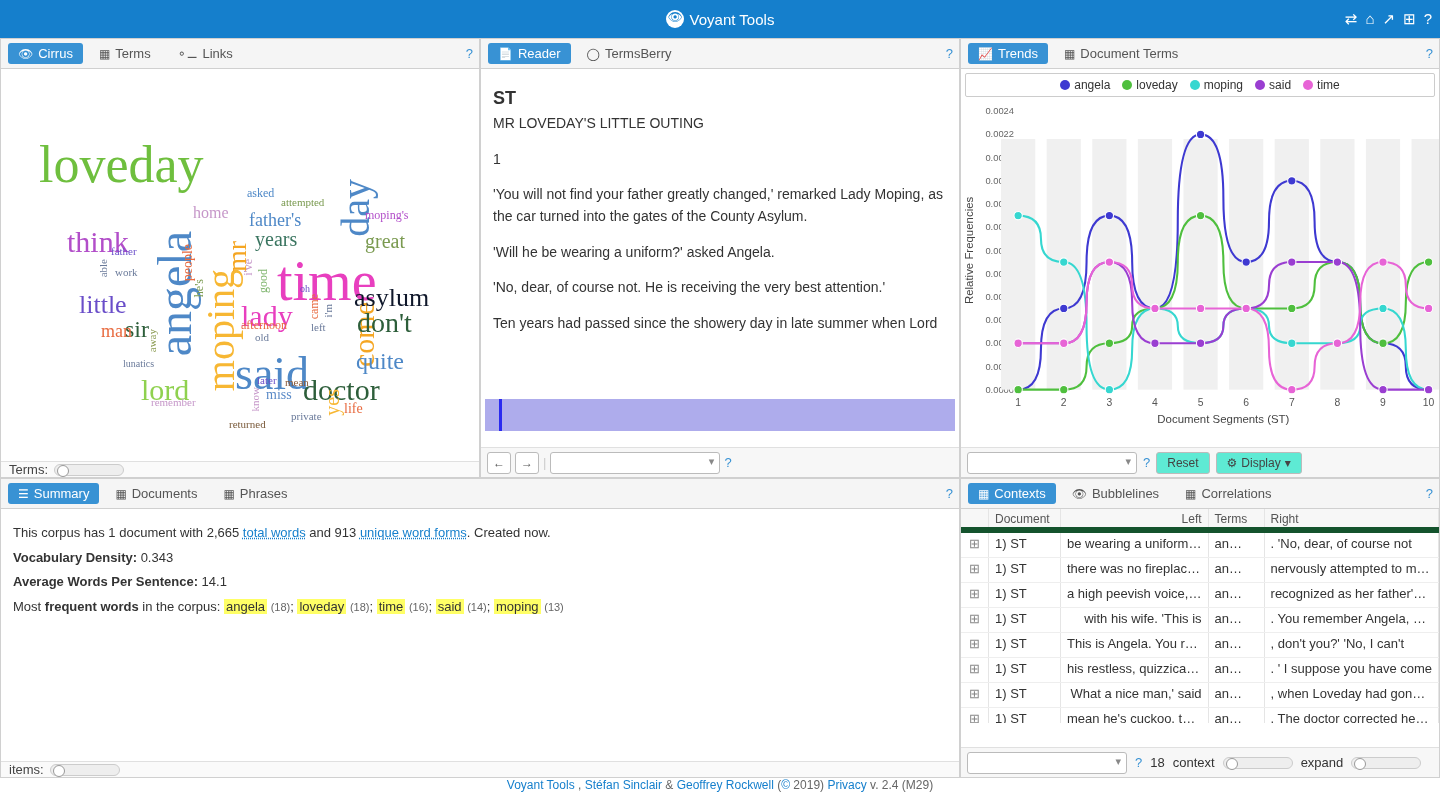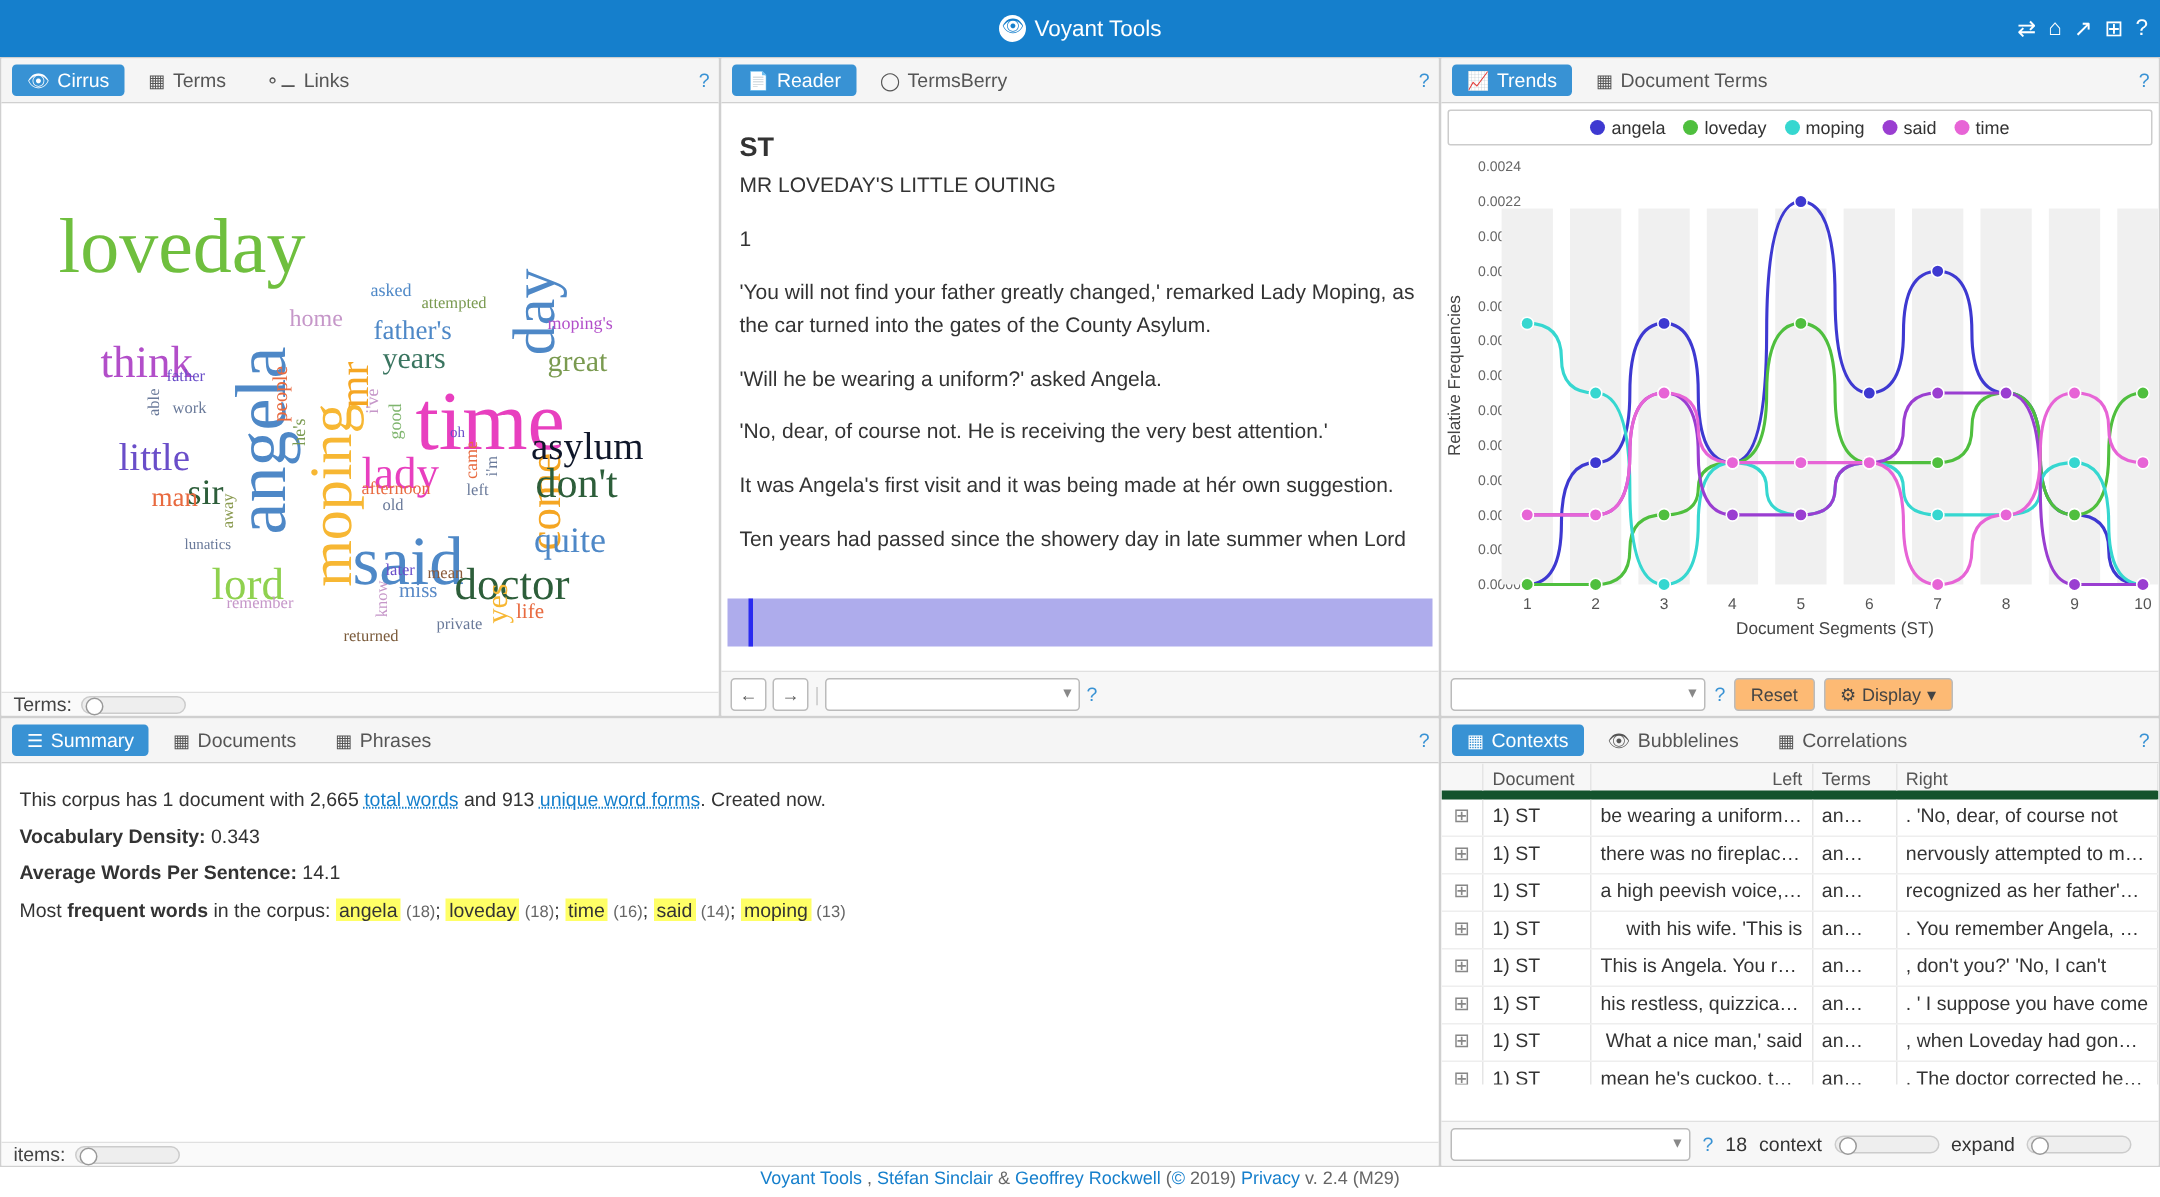--- a/index.html
+++ b/index.html
@@ -34,21 +34,21 @@
 .reader-foot{height:30px;display:flex;align-items:center;padding:0 6px;gap:4px;background:#f7f7f7;border-top:1px solid #e0e0e0}
 .navbtn{width:24px;height:22px;border:1px solid #bbb;border-radius:3px;background:#fff;color:#555;font-size:12px;display:flex;align-items:center;justify-content:center;cursor:pointer}
 .combo{flex:0 0 170px;height:22px;border:1px solid #bbb;border-radius:3px;background:#fff;position:relative}
 .combo::after{content:"▾";position:absolute;right:5px;top:2px;color:#888;font-size:11px}
 
 .legend-row{height:24px;border:1px solid #ccc;margin:4px;border-radius:2px;display:flex;align-items:center;justify-content:center;gap:12px;font-size:12px}
 .legend-row .li{display:flex;align-items:center;gap:4px}
 .dot{width:10px;height:10px;border-radius:50%}
 .trends-svg{width:100%;height:330px}
 .trends-foot{height:30px;display:flex;align-items:center;padding:0 6px;gap:6px;background:#f7f7f7;border-top:1px solid #e0e0e0}
-.btn{height:22px;border:1px solid #bbb;border-radius:3px;background:#fdba74;padding:0 10px;font-size:12px;color:#444;display:flex;align-items:center;gap:4px;cursor:pointer}
+.btn{height:22px;border:1px solid #bbb;border-radius:3px;background:#5eead4;padding:0 10px;font-size:12px;color:#444;display:flex;align-items:center;gap:4px;cursor:pointer}
 
 .panel.wide{grid-column:1/3}
 .summary-body{padding:12px;font-size:13px;line-height:1.9;color:#333}
 .summary-body a{color:#157fcc;text-decoration:underline dotted}
 .hl{background:#ffff66;padding:0 2px}
 .summary-body small{color:#666;font-size:11px}
 
 .ctx-head{height:24px;display:flex;border-bottom:6px solid #14532d;background:#f7f7f7;font-size:12px;color:#555}
 .ctx-head>div,.ctx-row>div{padding:3px 6px;border-right:1px solid #e5e5e5;overflow:hidden;white-space:nowrap;text-overflow:ellipsis}
 .ctx-rows{height:190px;overflow:hidden}
@@ -169,21 +169,20 @@
       <span class="help">?</span>
     </div>
     <div class="body">
       <div class="reader-text" id="reader-text">
           <h2>ST</h2>
           <p>MR LOVEDAY'S LITTLE OUTING</p>
           <p>1</p>
           <p>'You will not find your father greatly changed,' remarked Lady Moping, as the car turned into the gates of the County Asylum.</p>
           <p>'Will he be wearing a uniform?' asked Angela.</p>
           <p>'No, dear, of course not. He is receiving the very best attention.'</p>
-          <p>It was Angela's first visit and it was being made at hér own suggestion.</p>
           <p>Ten years had passed since the showery day in late summer when Lord</p>
         </div>
       <div class="progress"></div>
     </div>
     <div class="reader-foot">
       <div class="navbtn">←</div>
       <div class="navbtn">→</div>
       <span style="color:#ccc">|</span>
       <div class="combo"></div>
       <span style="color:#3892d4">?</span>

